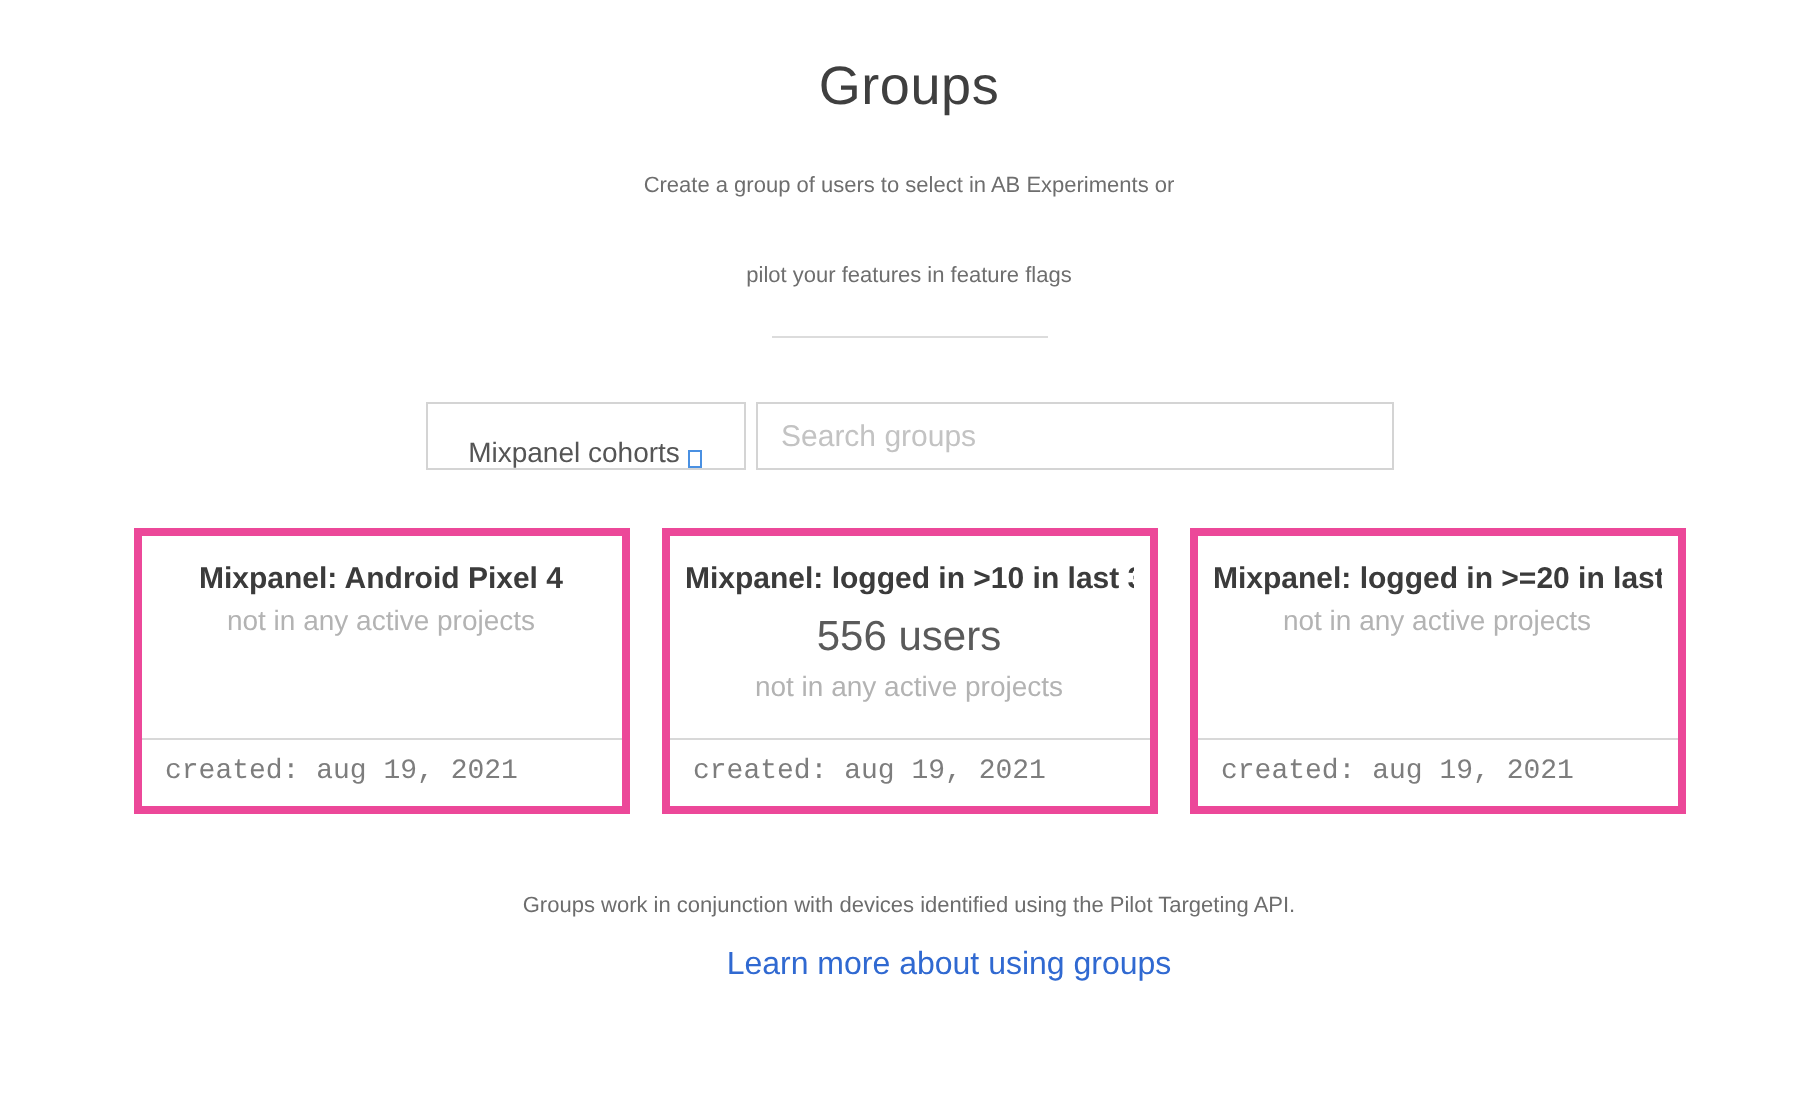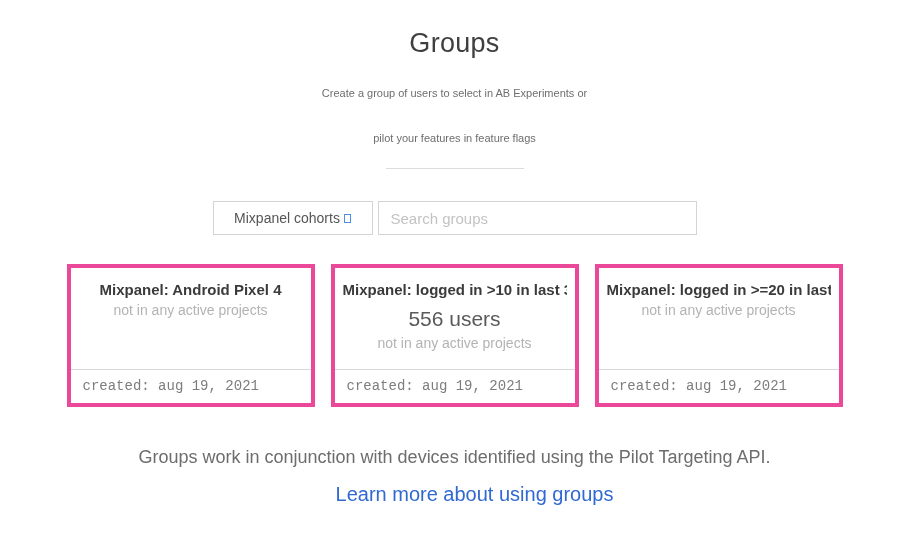--- a/index.html
+++ b/index.html
@@ -58,21 +58,21 @@
     justify-content: center;
     gap: 5px;
     margin-top: 32px;
   }
   .cohort-select {
     width: 160px;
     height: 34px;
     border: 1px solid #d4d4d4;
     background: #ffffff;
     display: flex;
-    align-items: center;
+    align-items: flex-end;
     justify-content: center;
     cursor: pointer;
   }
   .cohort-select .label {
     font-size: 14px;
     color: #555555;
   }
   .caret-box {
     display: inline-block;
     width: 7px;
@@ -138,27 +138,27 @@
     padding-left: 12px;
     font-size: 14px;
     color: #7d7d7d;
     text-align: left;
     font-family: Liberation Mono, monospace;
   }
 
   
   .footer { text-align: center; margin-top: 40px; }
   .footer-note {
-    font-size: 18px;
+    font-size: 11px;
     color: #6d6d6d;
   }
   .footer-link {
     display: inline-block;
     margin-top: 15px;
-    font-size: 20px;
+    font-size: 16px;
     color: #3069d1;
     text-decoration: none;
     cursor: pointer;
     margin-left: 40px;
   }
 </style>
 </head>
 <body>
 
 <div class="page">

